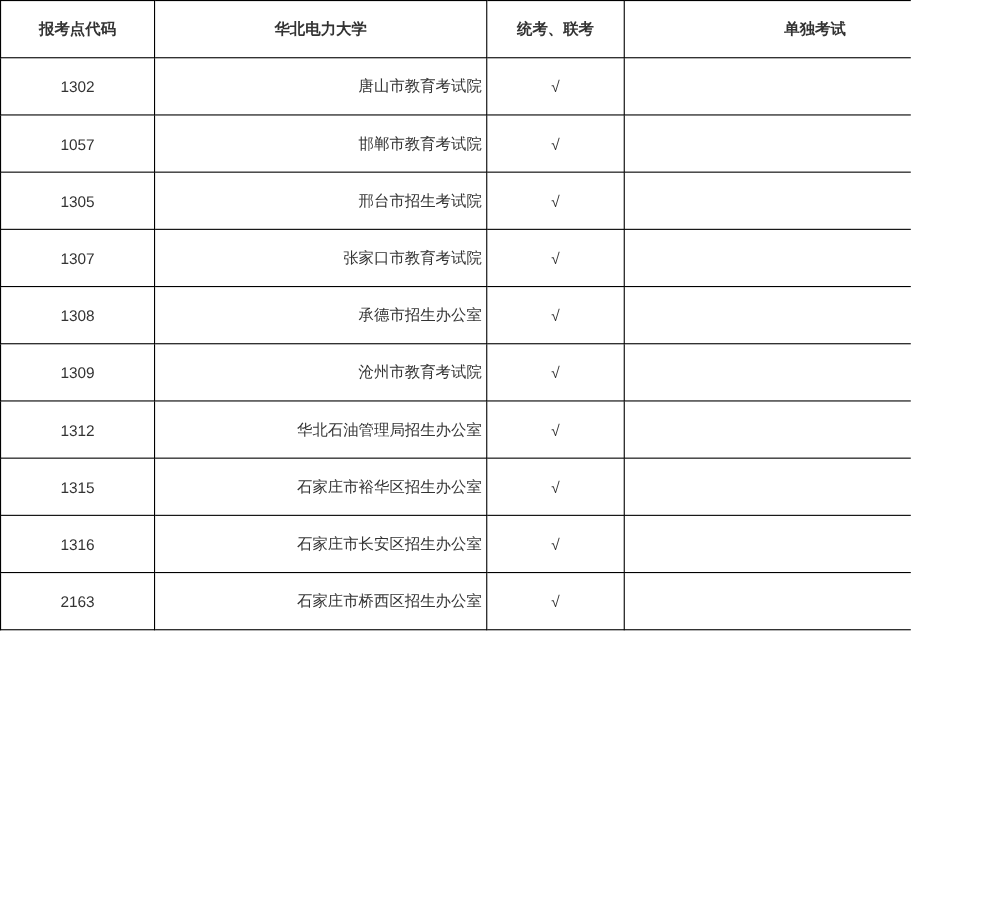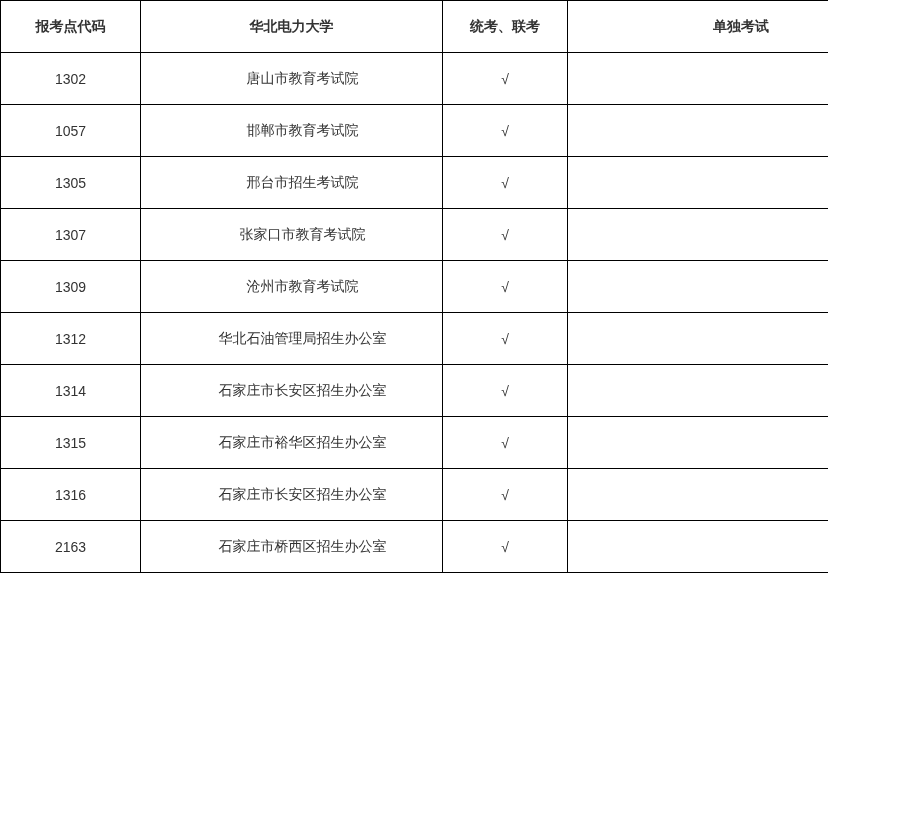--- a/index.html
+++ b/index.html
@@ -30,21 +30,21 @@
     vertical-align: middle;
     overflow: hidden;
     white-space: nowrap;
   }
   table.reg-table th {
     font-weight: bold;
     font-size: 14px;
     color: #333333;
   }
   table.reg-table td.col-name {
-    text-align: center;
+    text-align: right;
     padding-left: 26px;
   }
   col.c-code { width: 140px; }
   col.c-name { width: 302px; }
   col.c-unified { width: 125px; }
   col.c-separate { width: 347px; }
 </style>
 </head>
 <body>
 
@@ -83,34 +83,34 @@
           <td class="col-unified">√</td>
           <td class="col-separate"></td>
         </tr>
         <tr>
           <td class="col-code">1307</td>
           <td class="col-name">张家口市教育考试院</td>
           <td class="col-unified">√</td>
           <td class="col-separate"></td>
         </tr>
         <tr>
+          <td class="col-code">1308</td>
+          <td class="col-name">承德市招生办公室</td>
+          <td class="col-unified">√</td>
+          <td class="col-separate"></td>
+        </tr>
+        <tr>
           <td class="col-code">1309</td>
           <td class="col-name">沧州市教育考试院</td>
           <td class="col-unified">√</td>
           <td class="col-separate"></td>
         </tr>
         <tr>
           <td class="col-code">1312</td>
           <td class="col-name">华北石油管理局招生办公室</td>
-          <td class="col-unified">√</td>
-          <td class="col-separate"></td>
-        </tr>
-        <tr>
-          <td class="col-code">1314</td>
-          <td class="col-name">石家庄市长安区招生办公室</td>
           <td class="col-unified">√</td>
           <td class="col-separate"></td>
         </tr>
         <tr>
           <td class="col-code">1315</td>
           <td class="col-name">石家庄市裕华区招生办公室</td>
           <td class="col-unified">√</td>
           <td class="col-separate"></td>
         </tr>
         <tr>

